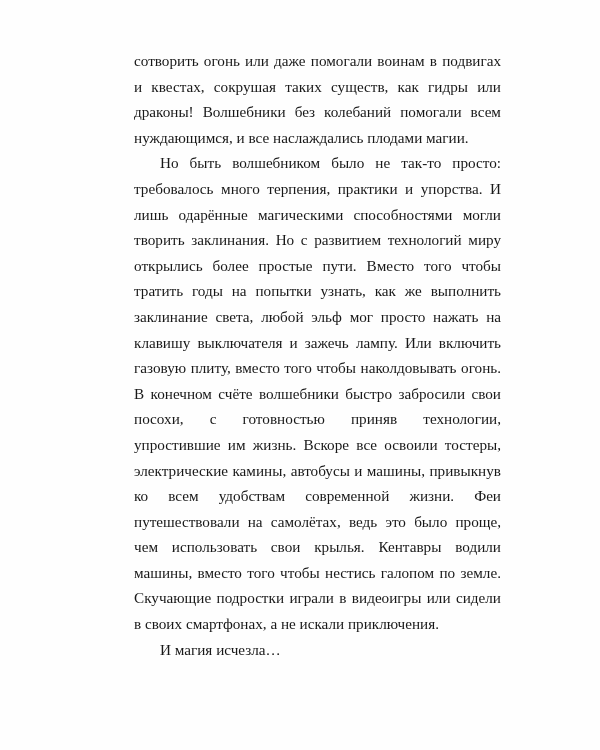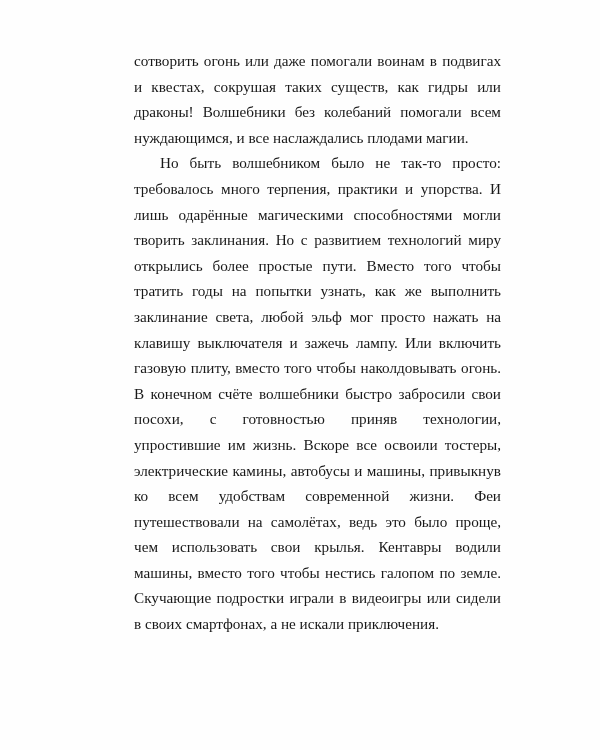--- a/index.html
+++ b/index.html
@@ -38,14 +38,15 @@
     text-indent: 0;
   }
 </style>
 </head>
 <body>
 
 <div class="page">
   <div class="text-block">
     <p class="para no-indent">сотворить огонь или даже помогали воинам в подвигах и квестах, сокрушая таких существ, как гидры или драконы! Волшебники без колебаний помогали всем нуждающимся, и все наслаждались плодами магии.</p>
     <p class="para">Но быть волшебником было не так-то просто: требовалось много терпения, практики и упорства. И лишь одарённые магическими способностями могли творить заклинания. Но с развитием технологий миру открылись более простые пути. Вместо того чтобы тратить годы на попытки узнать, как же выполнить заклинание света, любой эльф мог просто нажать на клавишу выключателя и зажечь лампу. Или включить газовую плиту, вместо того чтобы наколдовывать огонь. В конечном счёте волшебники быстро забросили свои посохи, с готовностью приняв технологии, упростившие им жизнь. Вскоре все освоили тостеры, электрические камины, автобусы и машины, привыкнув ко всем удобствам современной жизни. Феи путешествовали на самолётах, ведь это было проще, чем использовать свои крылья. Кентавры водили машины, вместо того чтобы нестись галопом по земле. Скучающие подростки играли в видеоигры или сидели в своих смартфонах, а не искали приключения.</p>
+    <p class="para">И магия исчезла…</p>
   </div>
 </div>
 
 </body></html>

